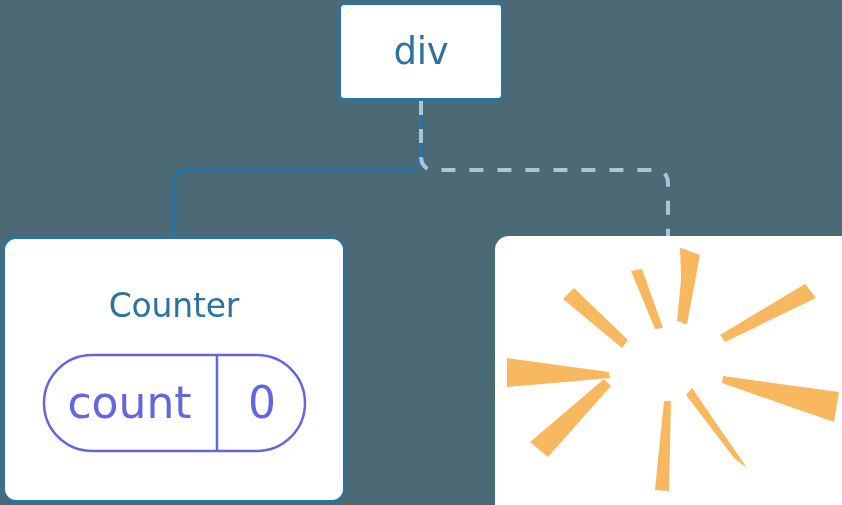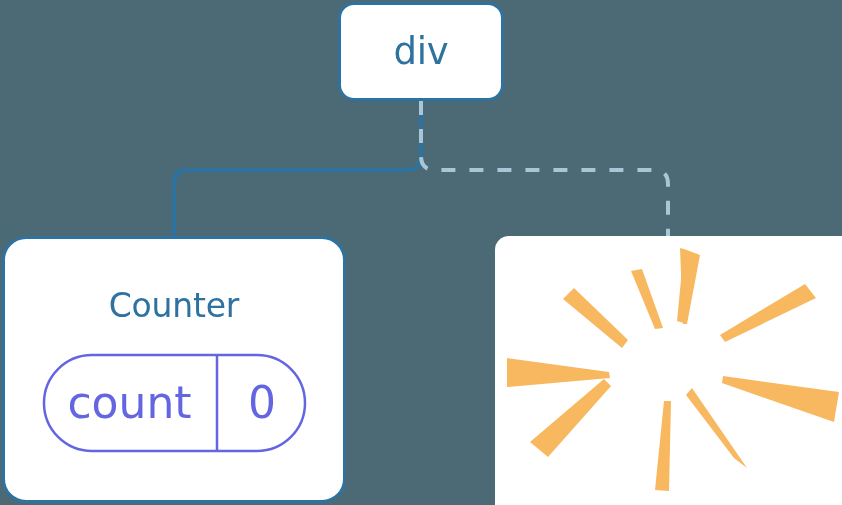--- a/index.html
+++ b/index.html
@@ -38,33 +38,33 @@
     box-sizing: border-box;
     z-index: 2;
   }
 
   .node-root {
     left: 338px;
     top: 2px;
     width: 166px;
     height: 99px;
     border: 3px solid #2e72a0;
-    border-radius: 16px;
+    border-radius: 6px;
     display: flex;
     align-items: center;
     justify-content: center;
   }
 
   .node-counter {
     left: 2px;
     top: 236px;
     width: 344px;
     height: 267px;
     border: 3px solid #2e72a0;
-    border-radius: 24px;
+    border-radius: 14px;
   }
 
   .node-spinner {
     left: 495px;
     top: 236px;
     width: 349px;
     height: 269px;
     border: none;
     border-radius: 14px 0 0 0;
   }

